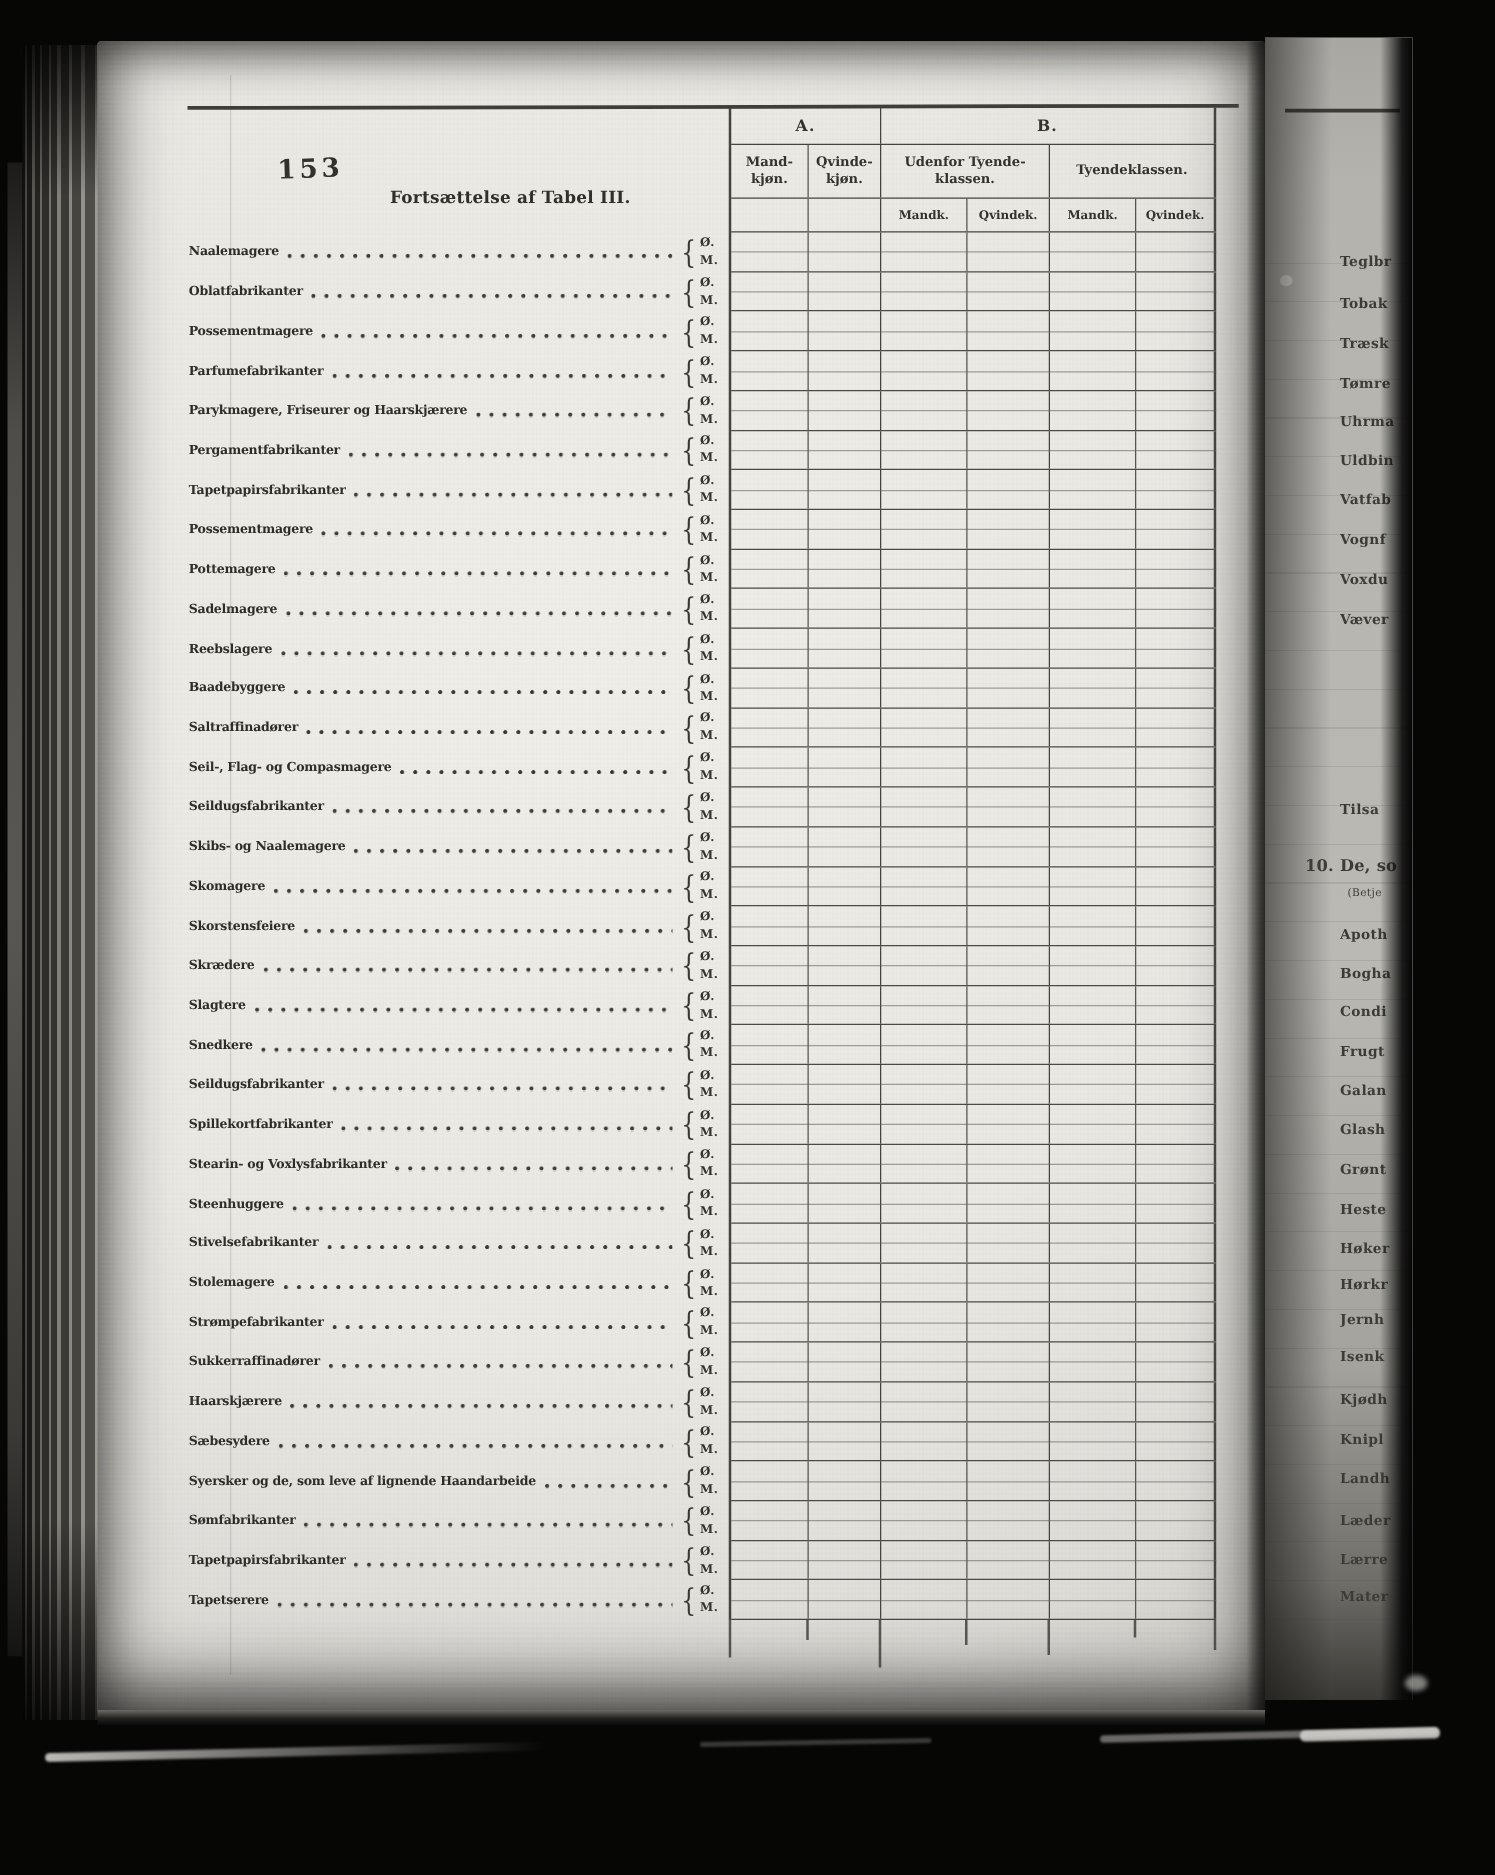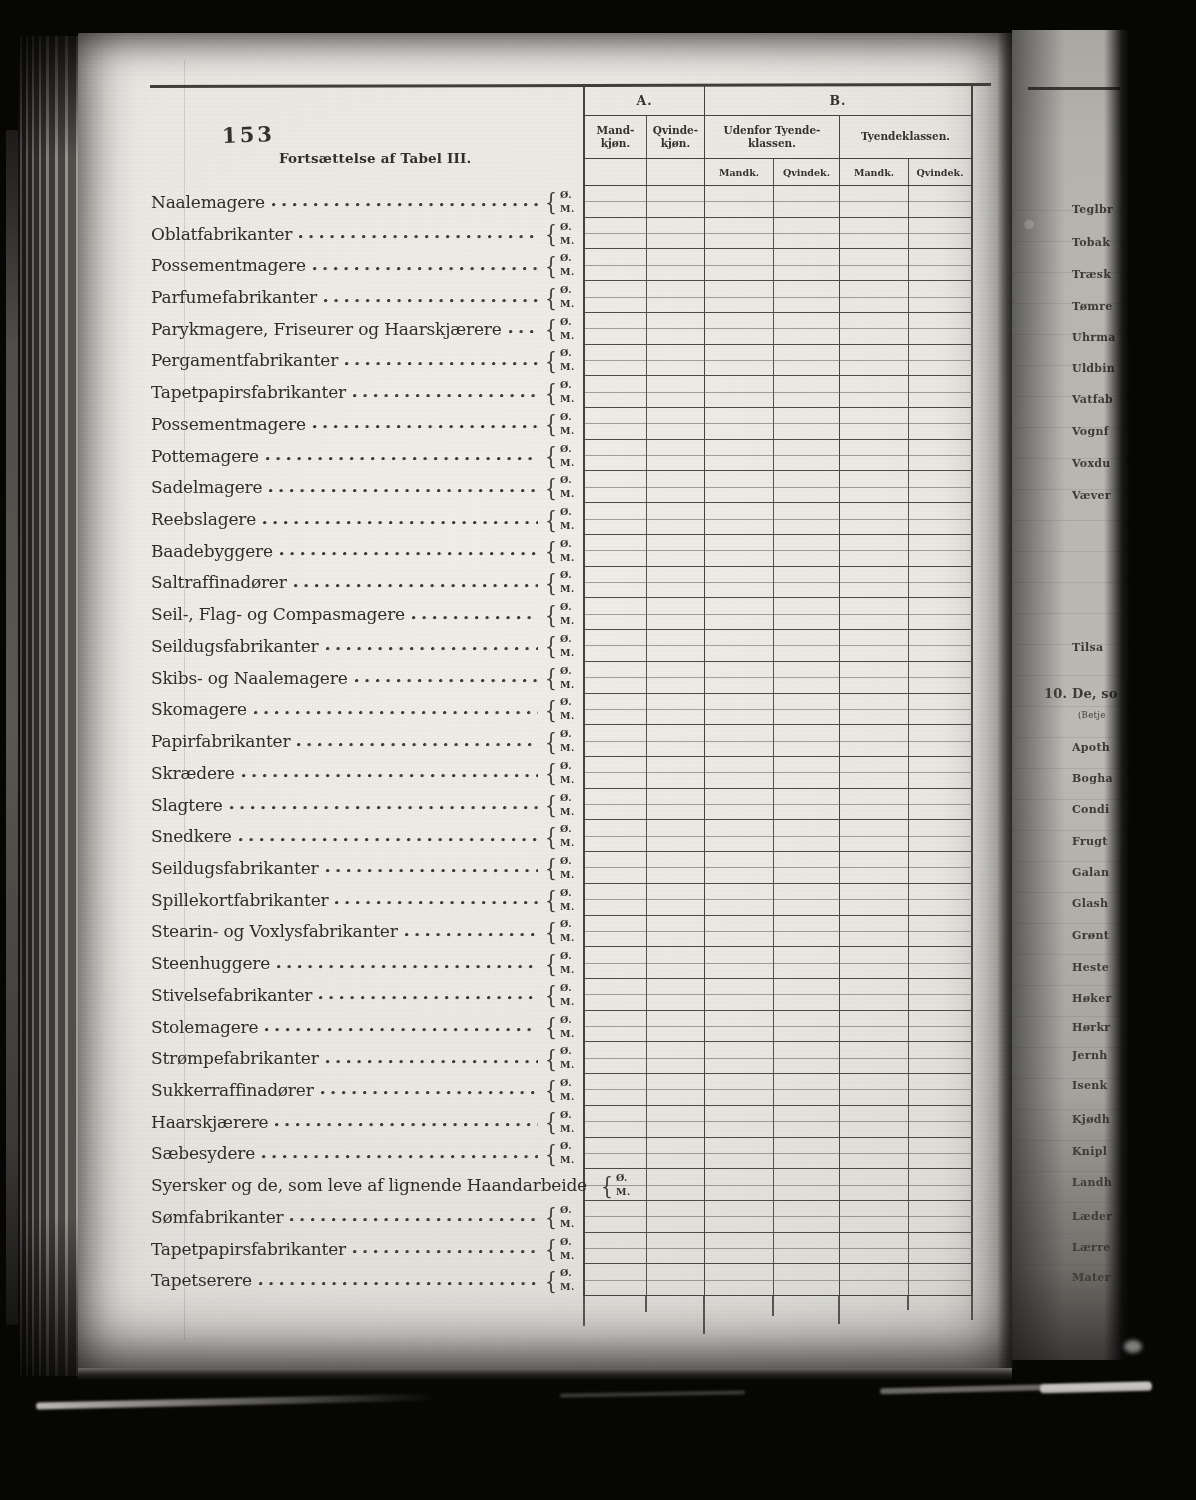--- a/index.html
+++ b/index.html
@@ -26,21 +26,21 @@
                 inset 0 -46px 60px -30px rgba(25,24,22,.8),
                 inset 34px 0 50px -26px rgba(25,24,22,.6),
                 inset -34px 0 55px -24px rgba(25,24,22,.65);}
   .grain{position:absolute;inset:0;pointer-events:none;opacity:.6;
     background:repeating-linear-gradient(0deg,rgba(255,255,255,.015) 0 2px,rgba(0,0,0,.015) 2px 4px),
                repeating-linear-gradient(90deg,rgba(0,0,0,.012) 0 1px,rgba(255,255,255,0) 1px 3px);}
   .crease-scratch{position:absolute;left:184px;top:60px;width:1px;height:1280px;background:rgba(60,58,54,.16);}
 
   .page-number{position:absolute;left:222px;top:122px;font-size:21px;font-weight:700;color:#33312c;
     letter-spacing:3px;transform:rotate(-2deg);}
-  .page-title{position:absolute;left:279px;top:150px;font-size:13.5px;font-weight:700;color:#312f2a;letter-spacing:.2px;}
+  .page-title{position:absolute;left:312px;top:150px;font-size:13.5px;font-weight:700;color:#312f2a;letter-spacing:.2px;}
 
   .top-rule{position:absolute;left:150px;top:84px;width:841px;height:2.5px;background:#403e39;transform:rotate(-.12deg);}
 
   
   .tbl{position:absolute;left:583px;top:86px;width:390px;border-left:2px solid #45433e;color:#34322d;}
   .hrow{display:flex;}
   .h1{height:30px;border-bottom:1.5px solid #45433e;}
   .h1 .hc{display:flex;align-items:center;justify-content:center;font-size:12.5px;font-weight:700;letter-spacing:1px;}
   .h1 .a{width:120px;border-right:1.6px solid #45433e;}
   .h1 .b{flex:1;border-right:2px solid #45433e;}
@@ -70,21 +70,21 @@
   .cell:nth-child(3){width:69px;}
   .cell:nth-child(4){width:66px;border-right:1.6px solid #45433e;}
   .cell:nth-child(5){width:69px;}
   .cell:nth-child(6){width:64px;border-right:2px solid #45433e;}
 
   .tick{position:absolute;width:2px;background:#413f3b;opacity:.85;}
 
   
   #labels-col{position:absolute;left:148px;top:186px;width:432px;height:1110px;display:flex;flex-direction:column;}
   .occ-row{flex:1;display:flex;align-items:center;padding-left:3px;}
-  .occ-label{font-size:17px;font-weight:400;color:#2f2d28;letter-spacing:-.2px;white-space:nowrap;}
+  .occ-label{font-size:10px;font-weight:700;color:#2f2d28;letter-spacing:-.2px;white-space:nowrap;}
   .dots{flex:1;height:4px;align-self:center;margin:7px 5px 0 7px;background-repeat:repeat-x;
     background-image:radial-gradient(circle at 1.7px 1.7px,#3c3a35 1.3px,rgba(0,0,0,0) 1.9px);
     background-size:10.5px 4px;}
   .brace{font-size:25px;font-weight:400;color:#3a3833;line-height:1;transform:scaleX(.75);margin-right:1px;}
   .km{display:flex;flex-direction:column;width:20px;font-size:9.5px;font-weight:700;color:#34322d;
       line-height:14px;letter-spacing:.5px;}
   .km i{font-style:normal;}
 
   
   .crease{position:absolute;left:997px;top:33px;width:19px;height:1337px;
@@ -587,21 +587,21 @@
       <div class="occ-row">
         <span class="occ-label">Skomagere</span>
         <span class="dots"></span>
         <span class="brace">{</span>
         <span class="km">
           <i>Ø.</i>
           <i>M.</i>
         </span>
       </div>
       <div class="occ-row">
-        <span class="occ-label">Papirfabrikanter</span>
+        <span class="occ-label">Skorstensfeiere</span>
         <span class="dots"></span>
         <span class="brace">{</span>
         <span class="km">
           <i>Ø.</i>
           <i>M.</i>
         </span>
       </div>
       <div class="occ-row">
         <span class="occ-label">Skrædere</span>
         <span class="dots"></span>

